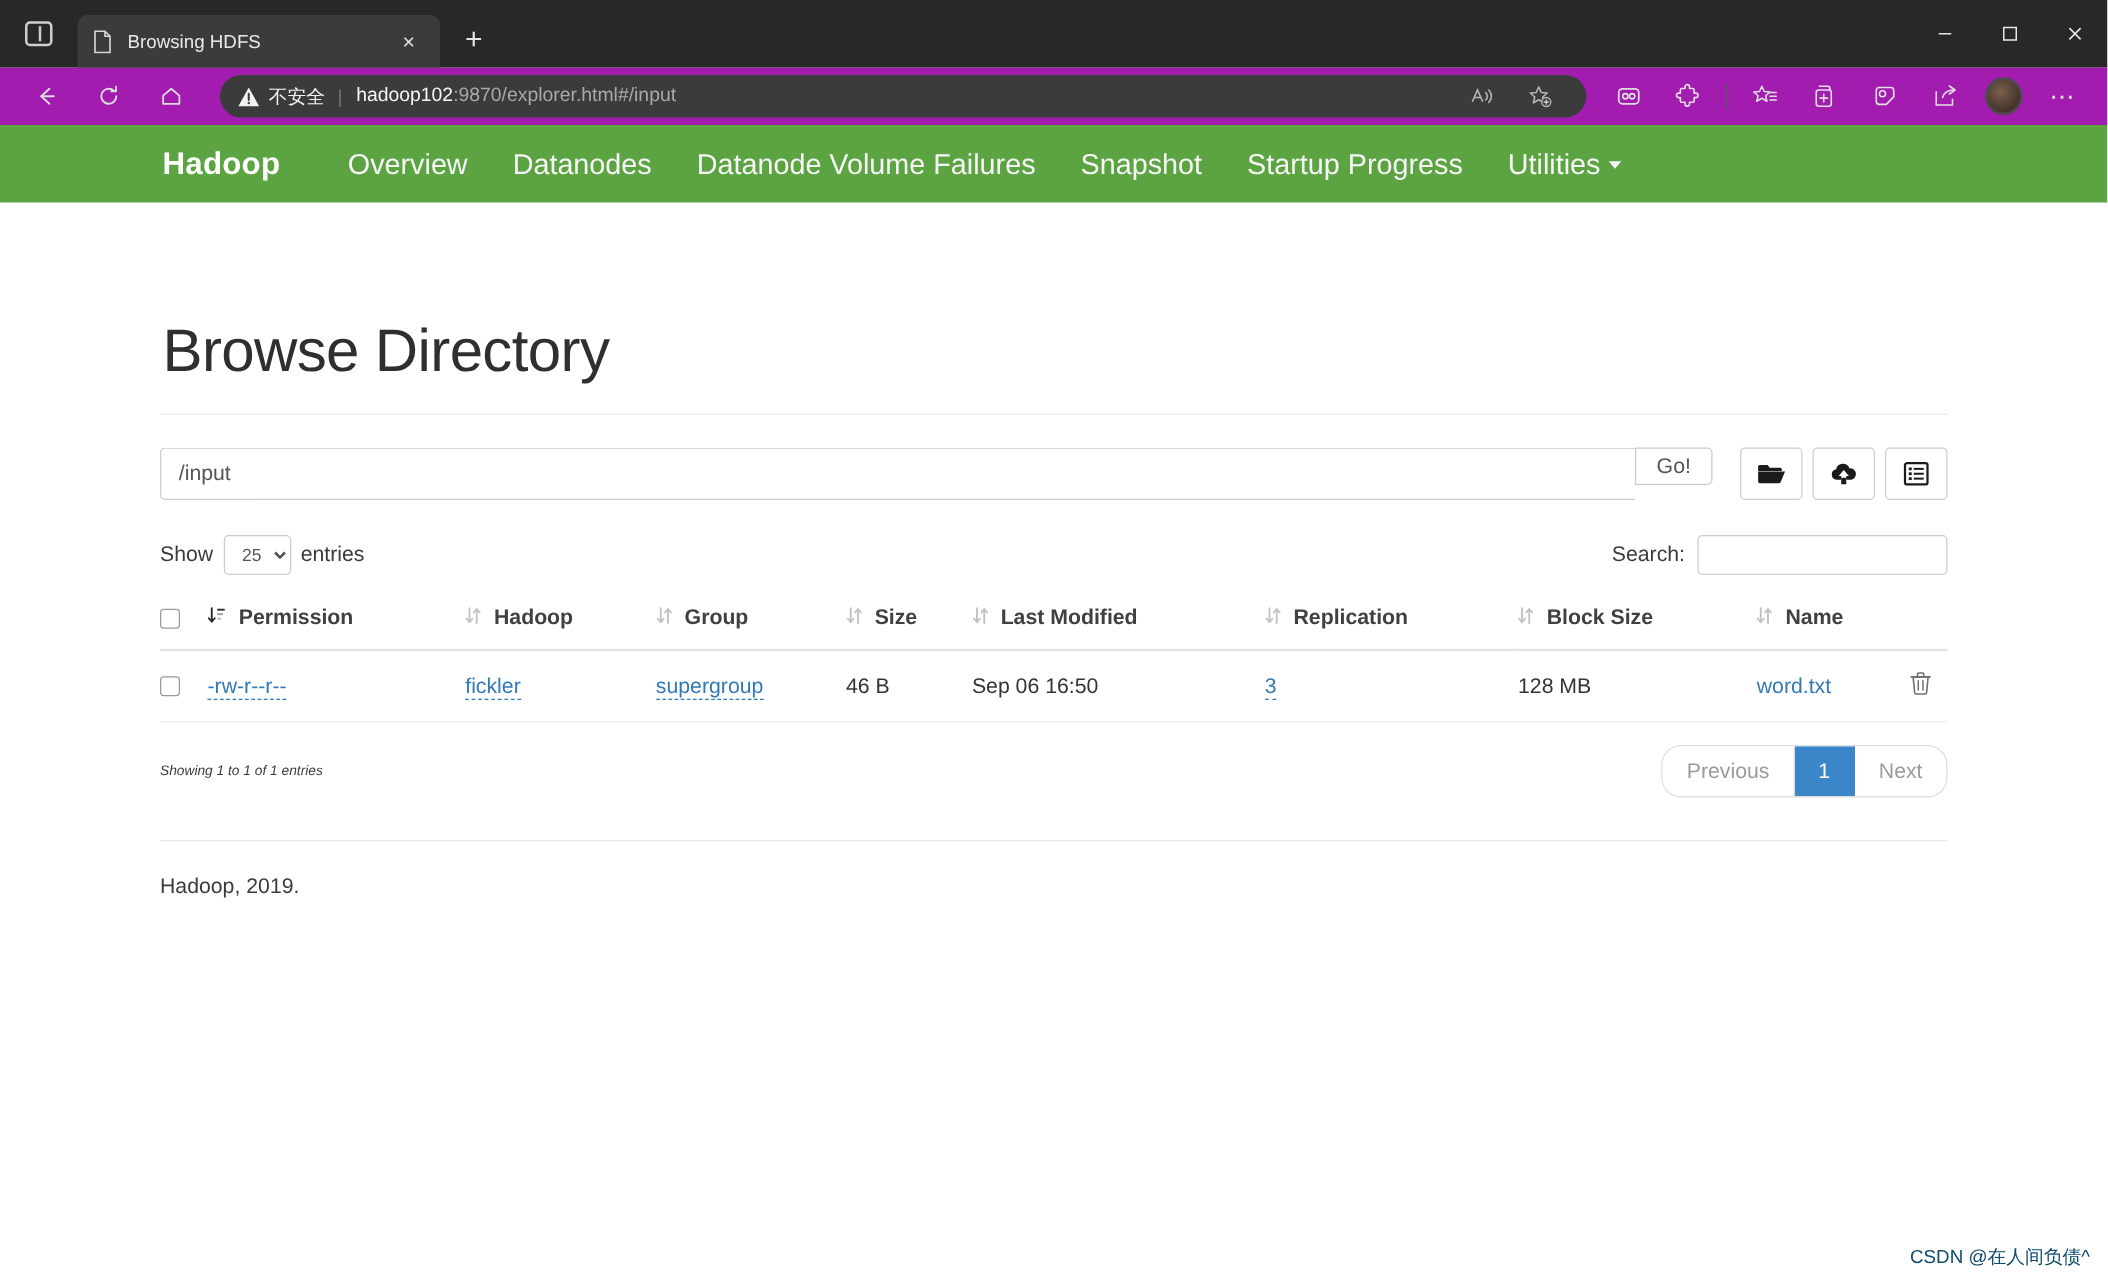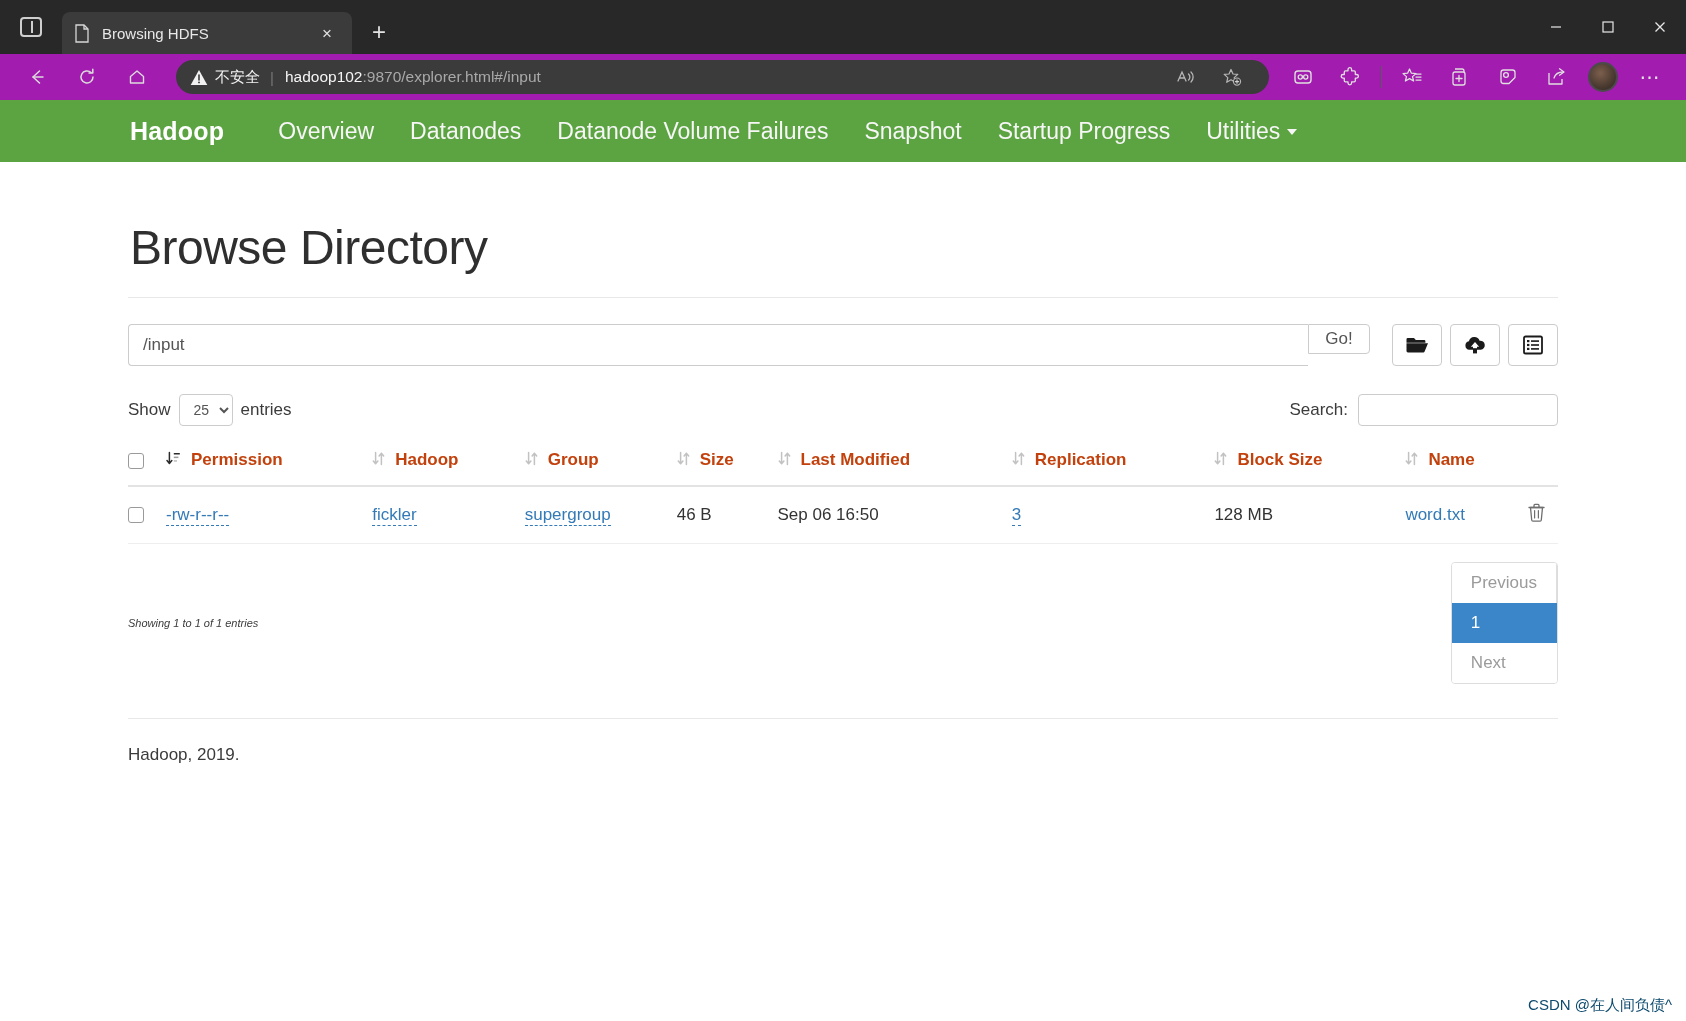--- a/index.html
+++ b/index.html
@@ -114,21 +114,21 @@
   .hnav a.navitem {
     color: #f6f6f6; font-size: 23px; text-decoration: none;
     padding: 0 18px; white-space: nowrap;
   }
   .caret {
     display:inline-block; width:0; height:0; margin-left:7px;
     border-left:5px solid transparent; border-right:5px solid transparent;
     border-top:6px solid #f6f6f6; vertical-align: middle;
   }
 
-  .container { width: 1430px; margin: 0 auto; padding-top: 16px; }
+  .container { width: 1430px; margin: 16px auto; padding-top: 34px; }
 
   h1.pagetitle {
     font-size: 48px; font-weight: normal; color:#2f2f2f;
     margin: 42px 0 22px 2px; letter-spacing: -.5px;
   }
   .hr { border-top: 1px solid #e8e8e8; margin: 0 0 26px 0; }
 
   .pathrow { display:flex; align-items:center; }
   .input-group { display:flex; flex: 1; }
   .path-input {
@@ -163,21 +163,21 @@
   .searchwrap { margin-left:auto; display:flex; align-items:center; }
   .searchlabel { font-size: 17px; color:#3b3b3b; margin-right: 10px; }
   .search-input {
     width: 200px; height: 32px; border:1px solid #cccccc; border-radius: 4px;
     padding: 0 8px; font-size: 15px; outline:none; background:#fff;
     font-family: "Liberation Sans", sans-serif;
   }
 
   table.ftable { width: 100%; border-collapse: collapse; margin-top: 14px; }
   table.ftable thead th {
-    text-align: left; font-size: 17px; color:#c2410c; font-weight: bold;
+    text-align: left; font-size: 17px; color:#404040; font-weight: bold;
     padding: 10px 0 14px 0; border-bottom: 2px solid #e3e3e3;
     white-space: nowrap; vertical-align: middle;
   }
   table.ftable tbody td {
     font-size: 17px; color:#333; padding: 16px 0 16px 0;
     border-bottom: 1px solid #eeeeee; vertical-align: middle;
   }
   .sorticon { display:inline-block; margin-right: 10px; vertical-align: middle; }
   .chk {
     width: 16px; height: 16px; border:1px solid #9a9a9a; border-radius: 3px;
@@ -186,21 +186,21 @@
   .col-chk { width: 38px; }
   .dotlink {
     color:#337ab7; text-decoration:none;
     border-bottom: 1px dashed #337ab7; padding-bottom: 1px;
   }
   .plainlink { color:#337ab7; text-decoration:none; }
   .trash { color:#6f6f6f; }
 
   .tablebottom { display:flex; align-items:center; margin-top: 18px; }
   .showinfo { font-size: 11px; color:#3b3b3b;font-style:italic; }
-  .pager { margin-left:auto; display:flex; border:1px solid #dddddd; border-radius:4px; overflow:hidden;flex-direction:column; }
+  .pager { margin-left:auto; display:flex; border:1px solid #dddddd; border-radius:16px; overflow:hidden; }
   .pager a {
     padding: 10px 19px; font-size: 17px; color:#337ab7; text-decoration:none;
     background:#fff; border-right:1px solid #dddddd;
   }
   .pager a:last-child { border-right:none; }
   .pager a.active { background:#3a86c8; color:#fff; border-color:#3a86c8; }
   .pager a.disabled { color:#9b9b9b; }
 
   .footer-hr { border-top:1px solid #e8e8e8; margin-top: 34px; }
   .footer-text { font-size: 17px; color:#3b3b3b; padding-top: 26px; }

